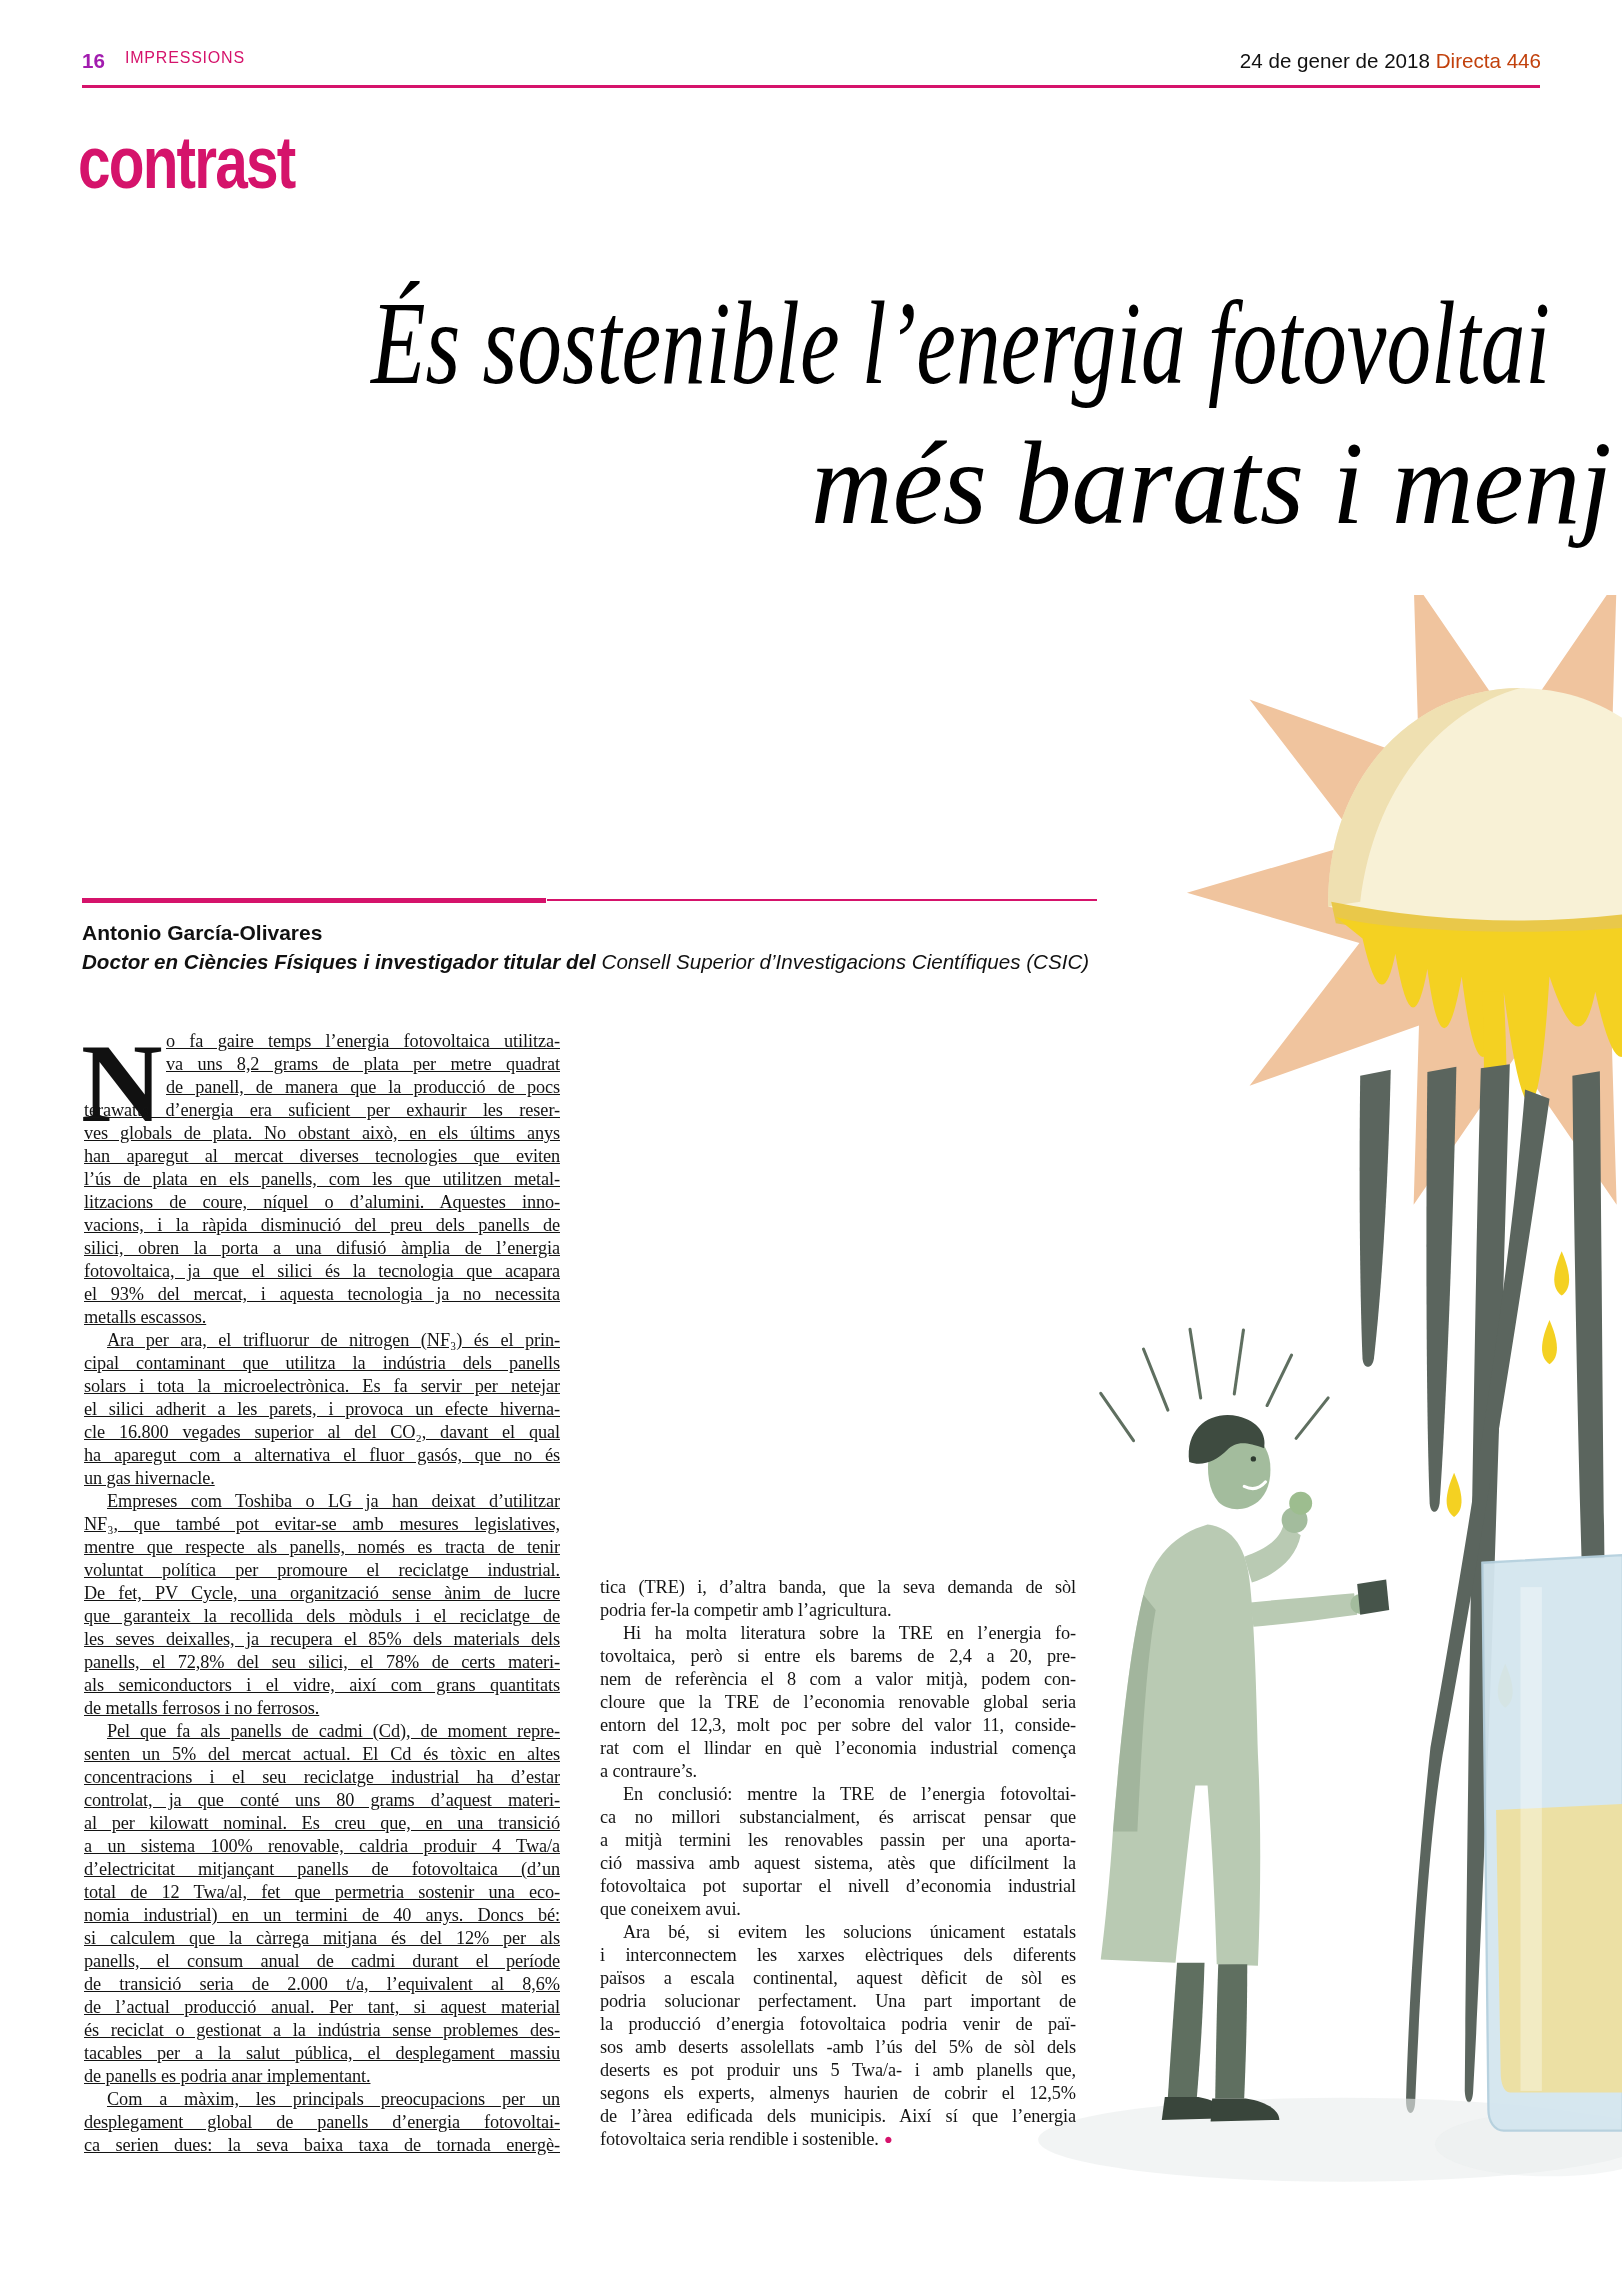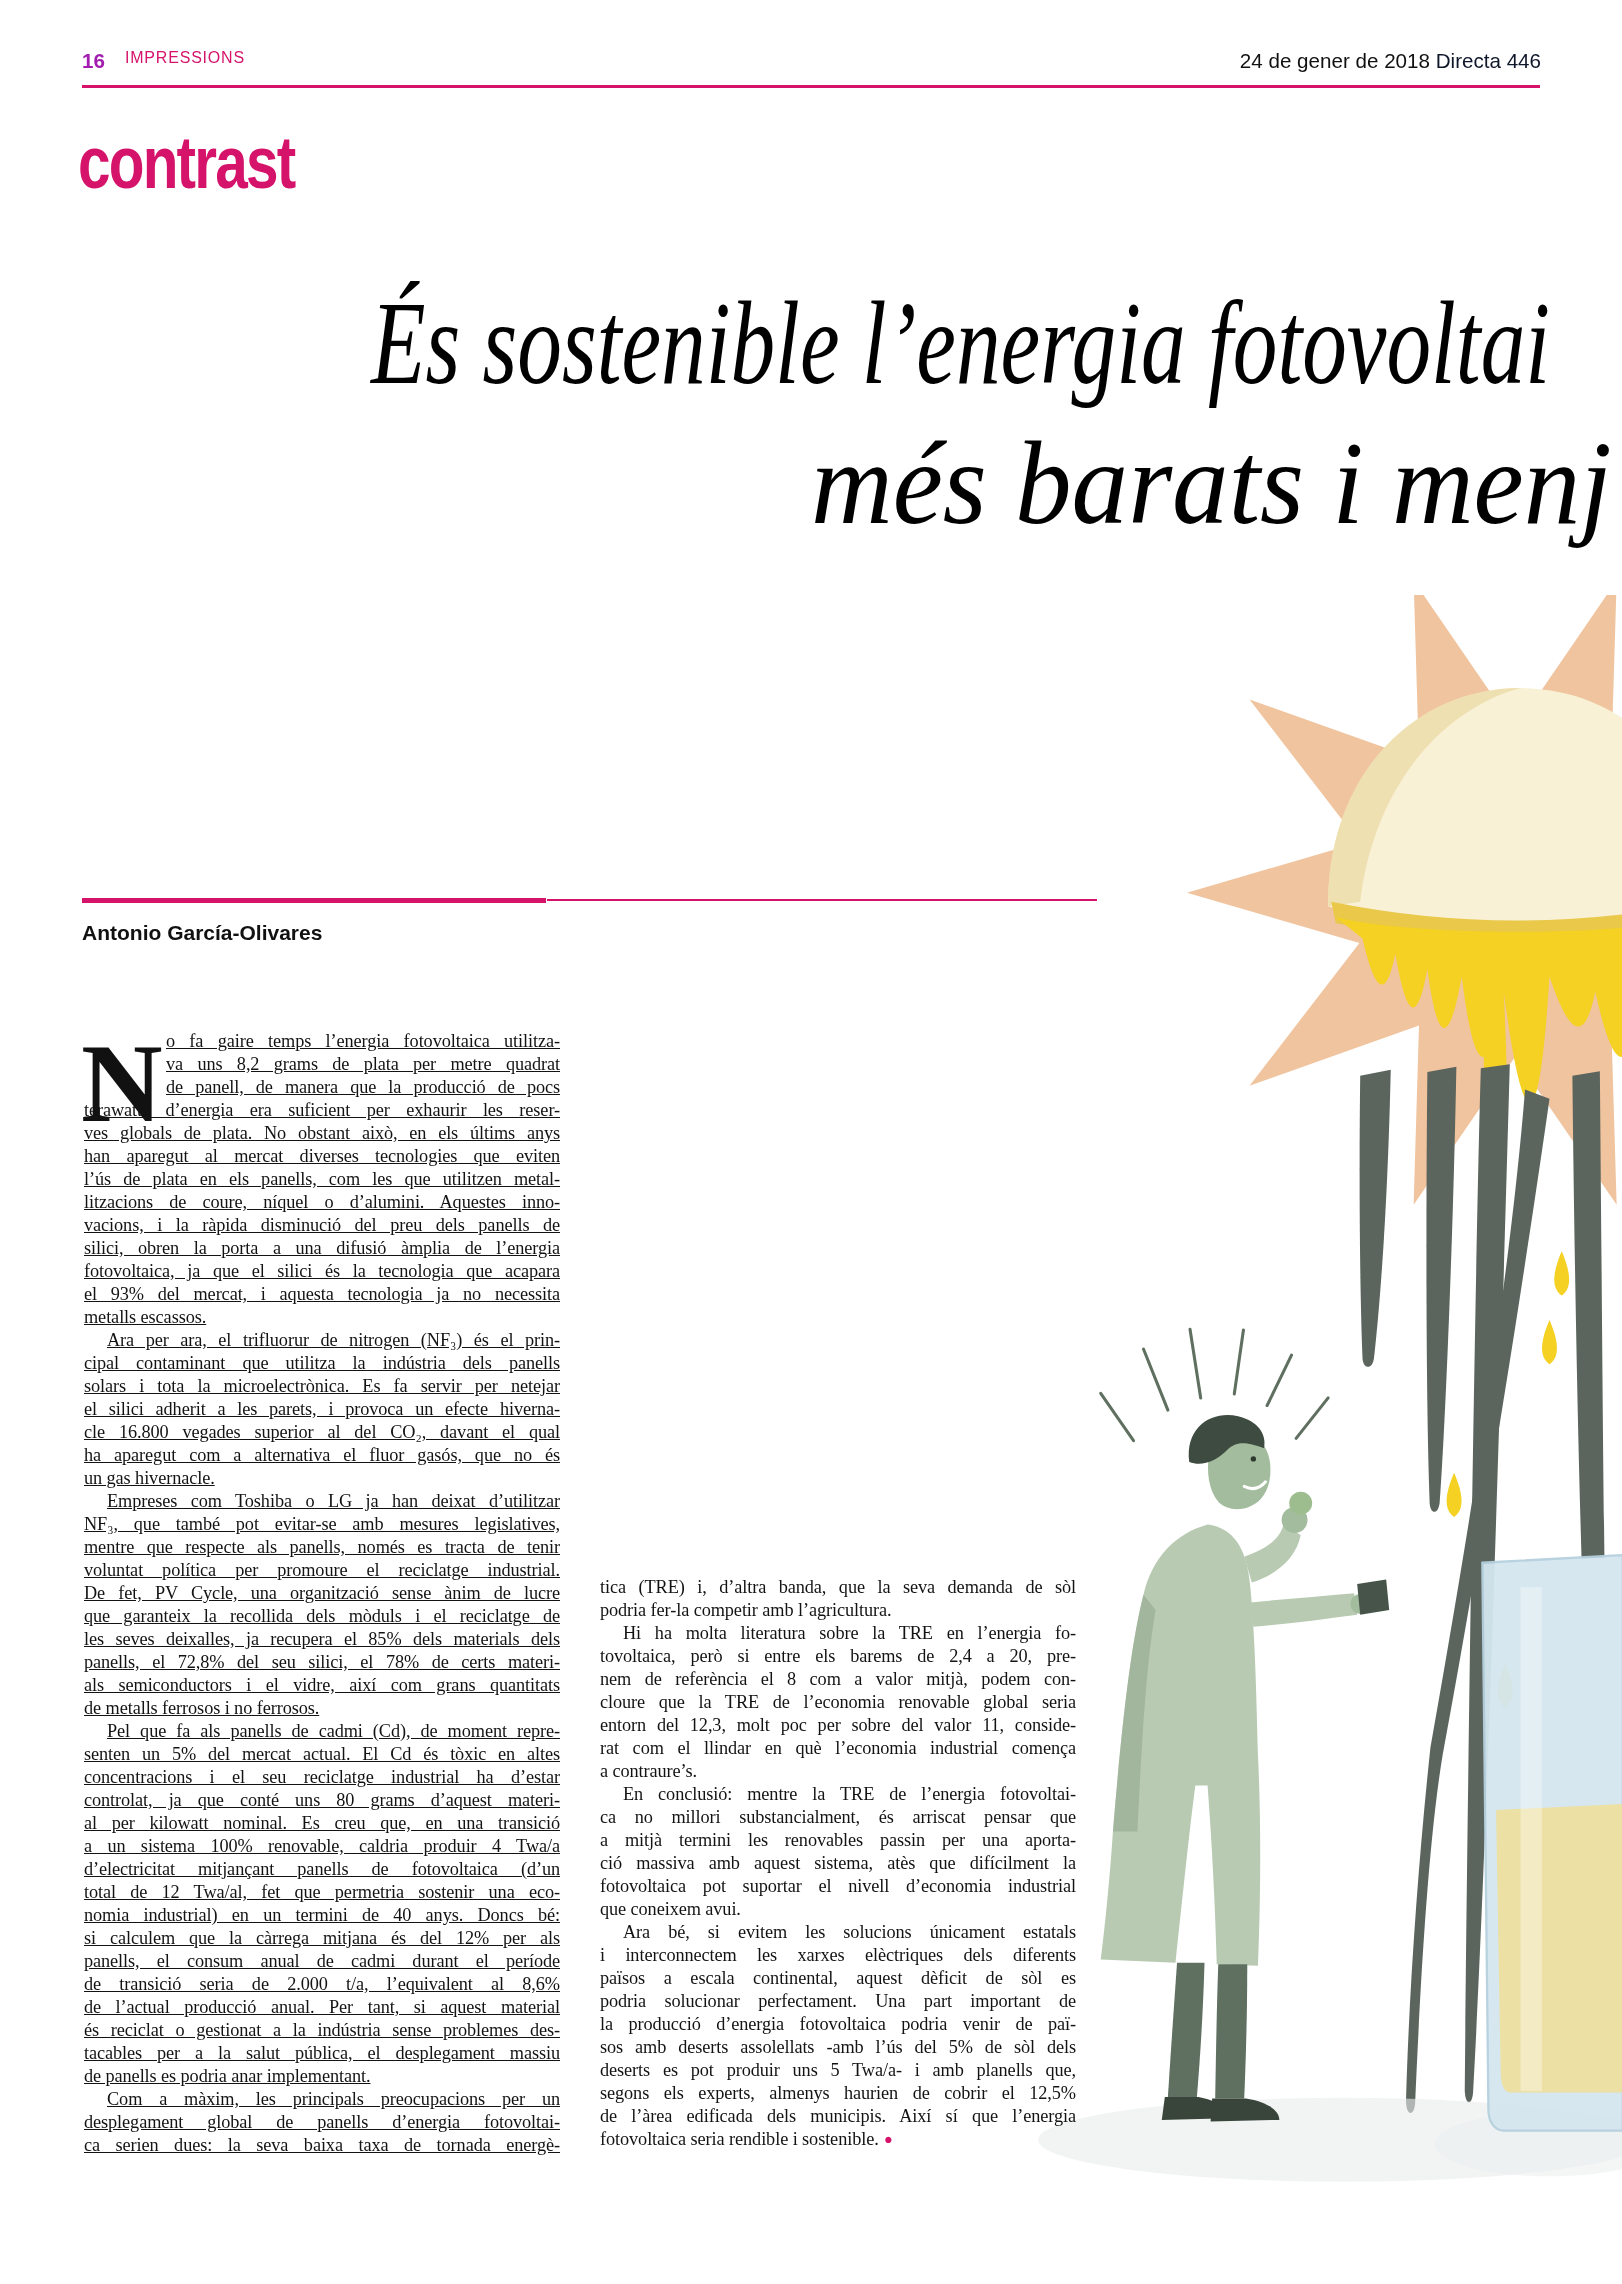--- a/index.html
+++ b/index.html
@@ -50,21 +50,21 @@
 </head>
 <body>
 
 <div class="page">
 
   <span class="abs pageno">16</span>
   <span class="abs section" style="color: rgb(213, 19, 107);">IMPRESSIONS</span>
   <span class="abs dateline">
     <span>24 de gener de 2018</span>
     <span> </span>
-    <span style="color: #0f172a;">Directa 446</span>
+    <span style="color: #c2410c;">Directa 446</span>
   </span>
   <div class="abs toprule" style="background: rgb(213, 19, 107);"></div>
 
   <div class="abs kicker" style="color: rgb(213, 19, 107);">contrast</div>
 
   <svg class="abs illus" viewBox="0 0 796 2120" xmlns="http://www.w3.org/2000/svg">
 
     <path d="M1085,390 L859,456 L1003,643 L781,564 L788,799 L655,605 L522,799 L529,564
          L307,643 L451,456 L225,390 L451,324 L307,137 L529,216 L522,-19 L655,175
          L788,-19 L781,216 L1003,137 L859,324 Z" fill="#f0c49e"></path>
@@ -131,20 +131,23 @@
   </svg>
 
   <div class="abs hl hl1">És sostenible l’energia fotovoltai</div>
   <div class="abs hl hl2">més barats i menj</div>
 
 
   <div class="abs rulethick" style="background: rgb(213, 19, 107);"></div>
   <div class="abs rulethin" style="background: rgb(213, 19, 107);"></div>
 
   <div class="abs author">Antonio García-Olivares</div>
+  <div class="abs credit">
+    <span class="cb">Doctor en Ciències Físiques i investigador titular del </span><span>Consell Superior d’Investigacions Científiques (CSIC)</span>
+  </div>
 
   <div class="abs dropcap">N</div>
   <div class="col col1">
       <div class="bl dc">o fa gaire temps l’energia fotovoltaica utilitza-</div>
       <div class="bl dc">va uns 8,2 grams de plata per metre quadrat</div>
       <div class="bl dc">de panell, de manera que la producció de pocs</div>
       <div class="bl">terawatts d’energia era suficient per exhaurir les reser-</div>
       <div class="bl">ves globals de plata. No obstant això, en els últims anys</div>
       <div class="bl">han aparegut al mercat diverses tecnologies que eviten</div>
       <div class="bl">l’ús de plata en els panells, com les que utilitzen metal-</div>

